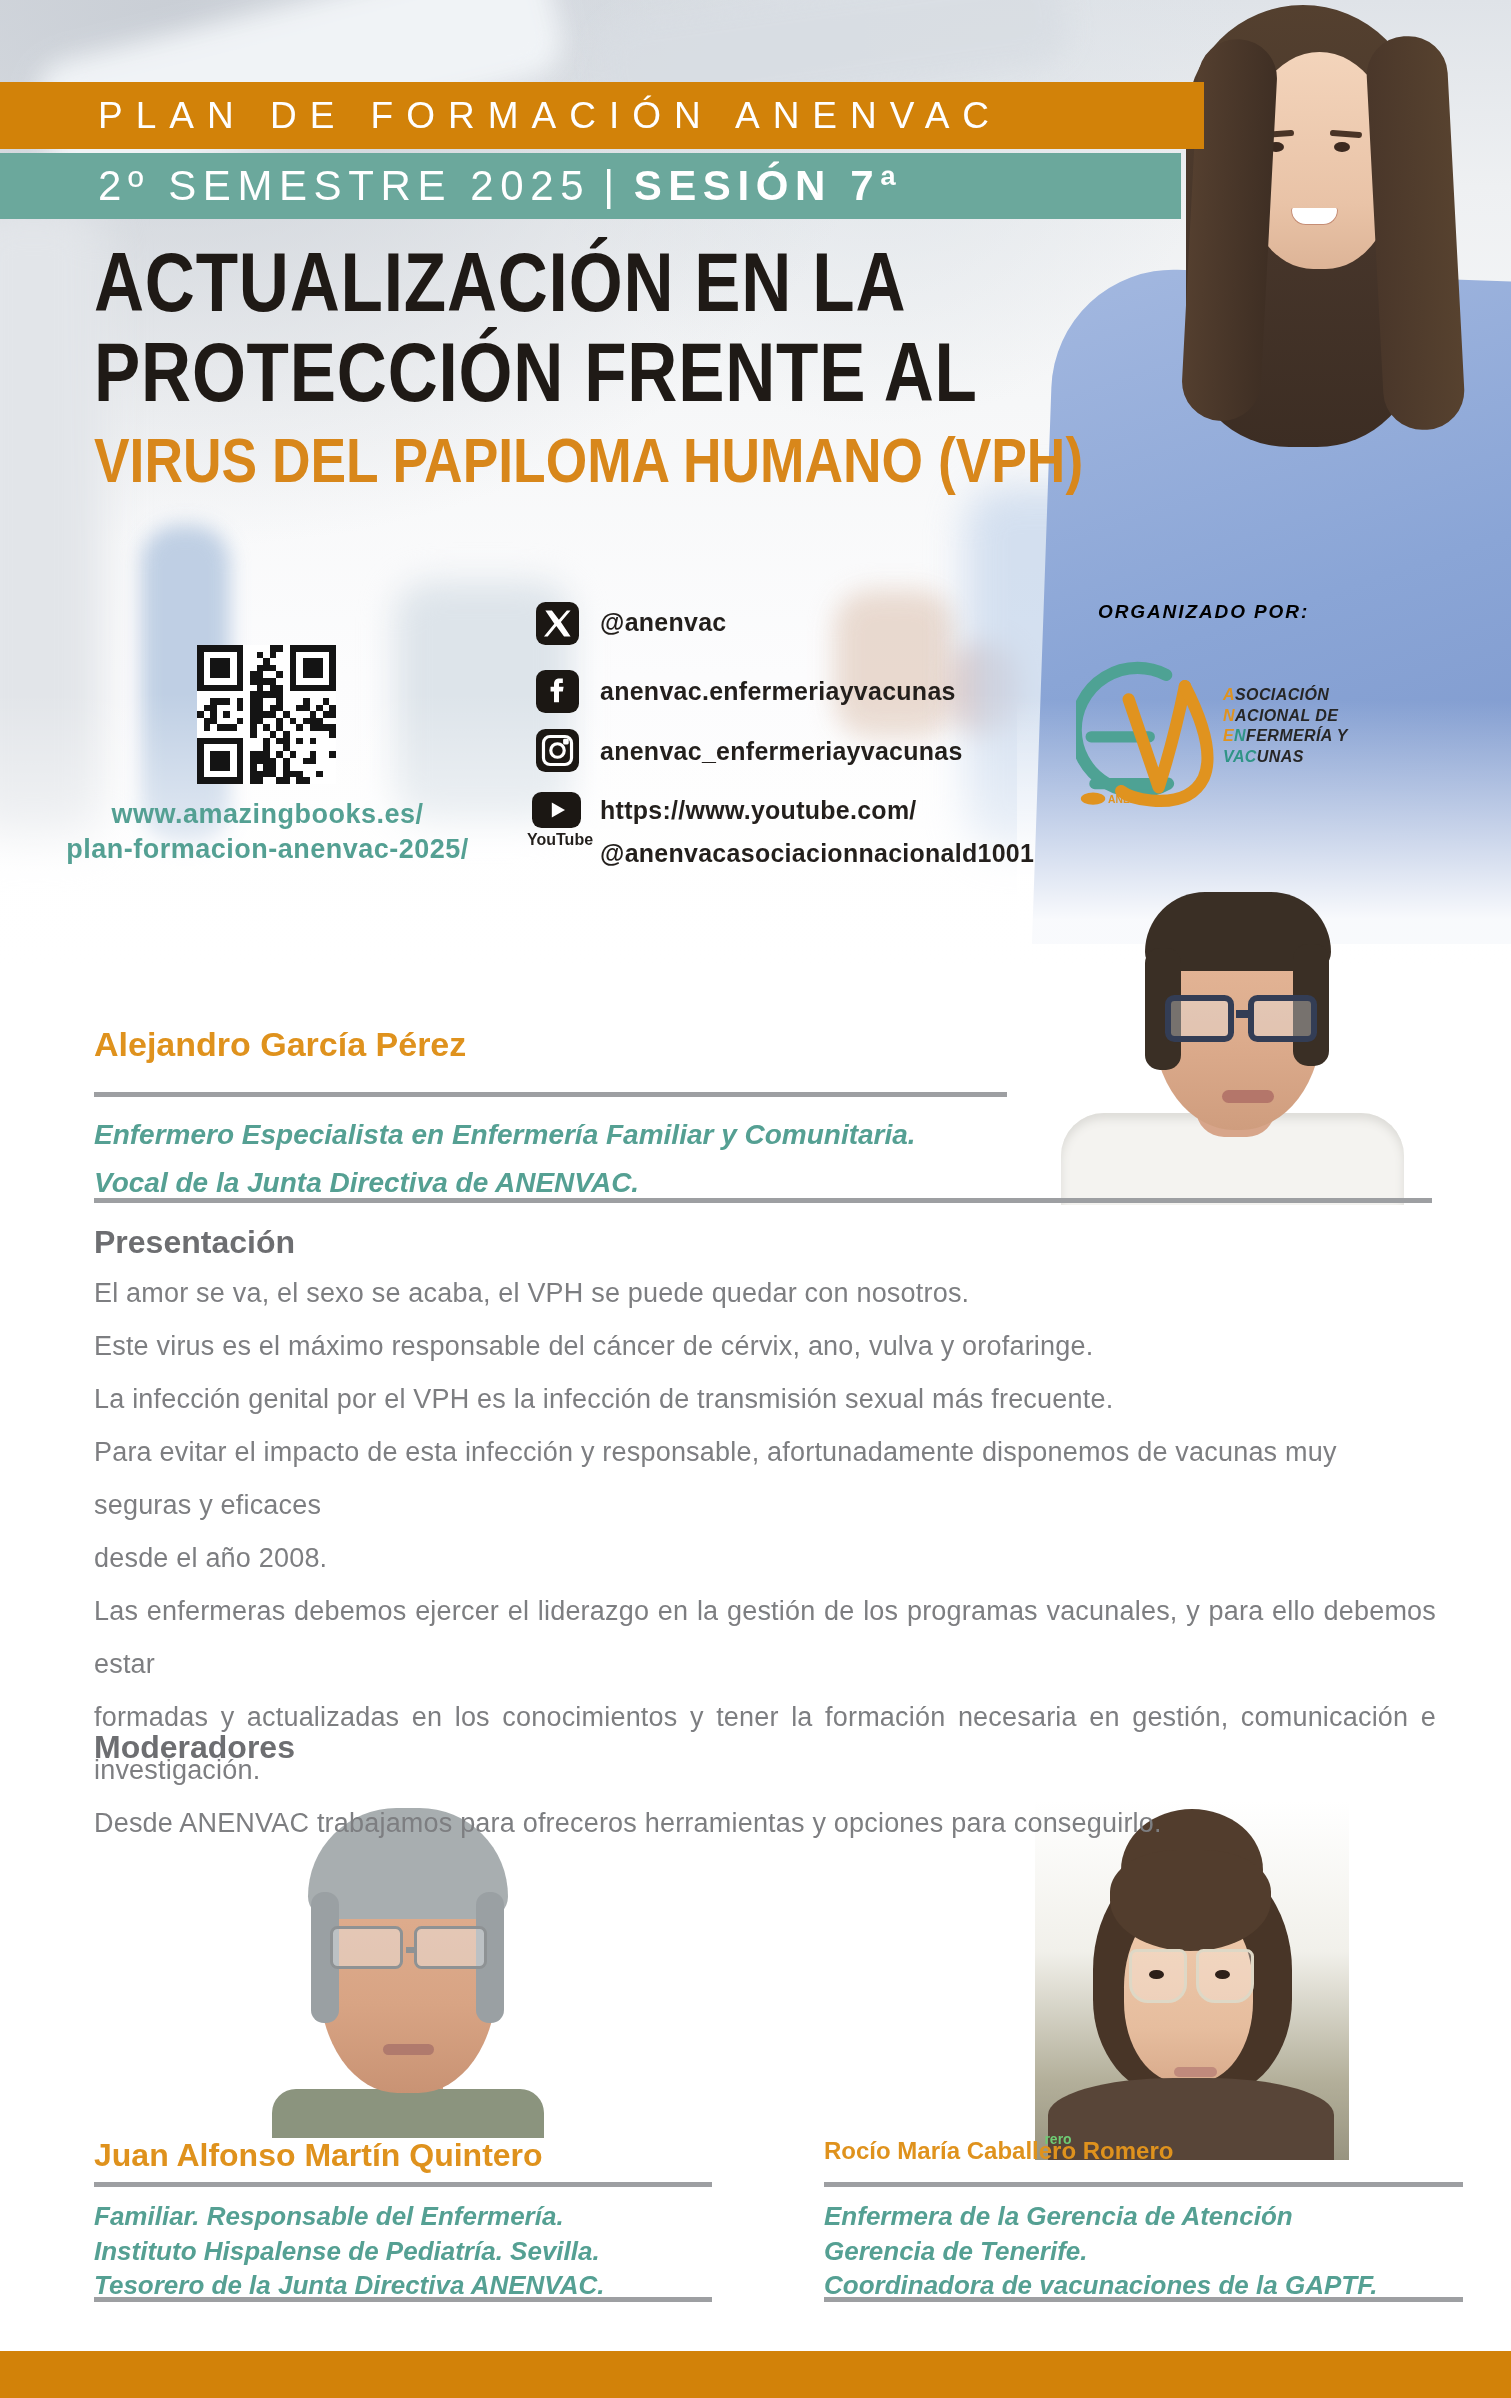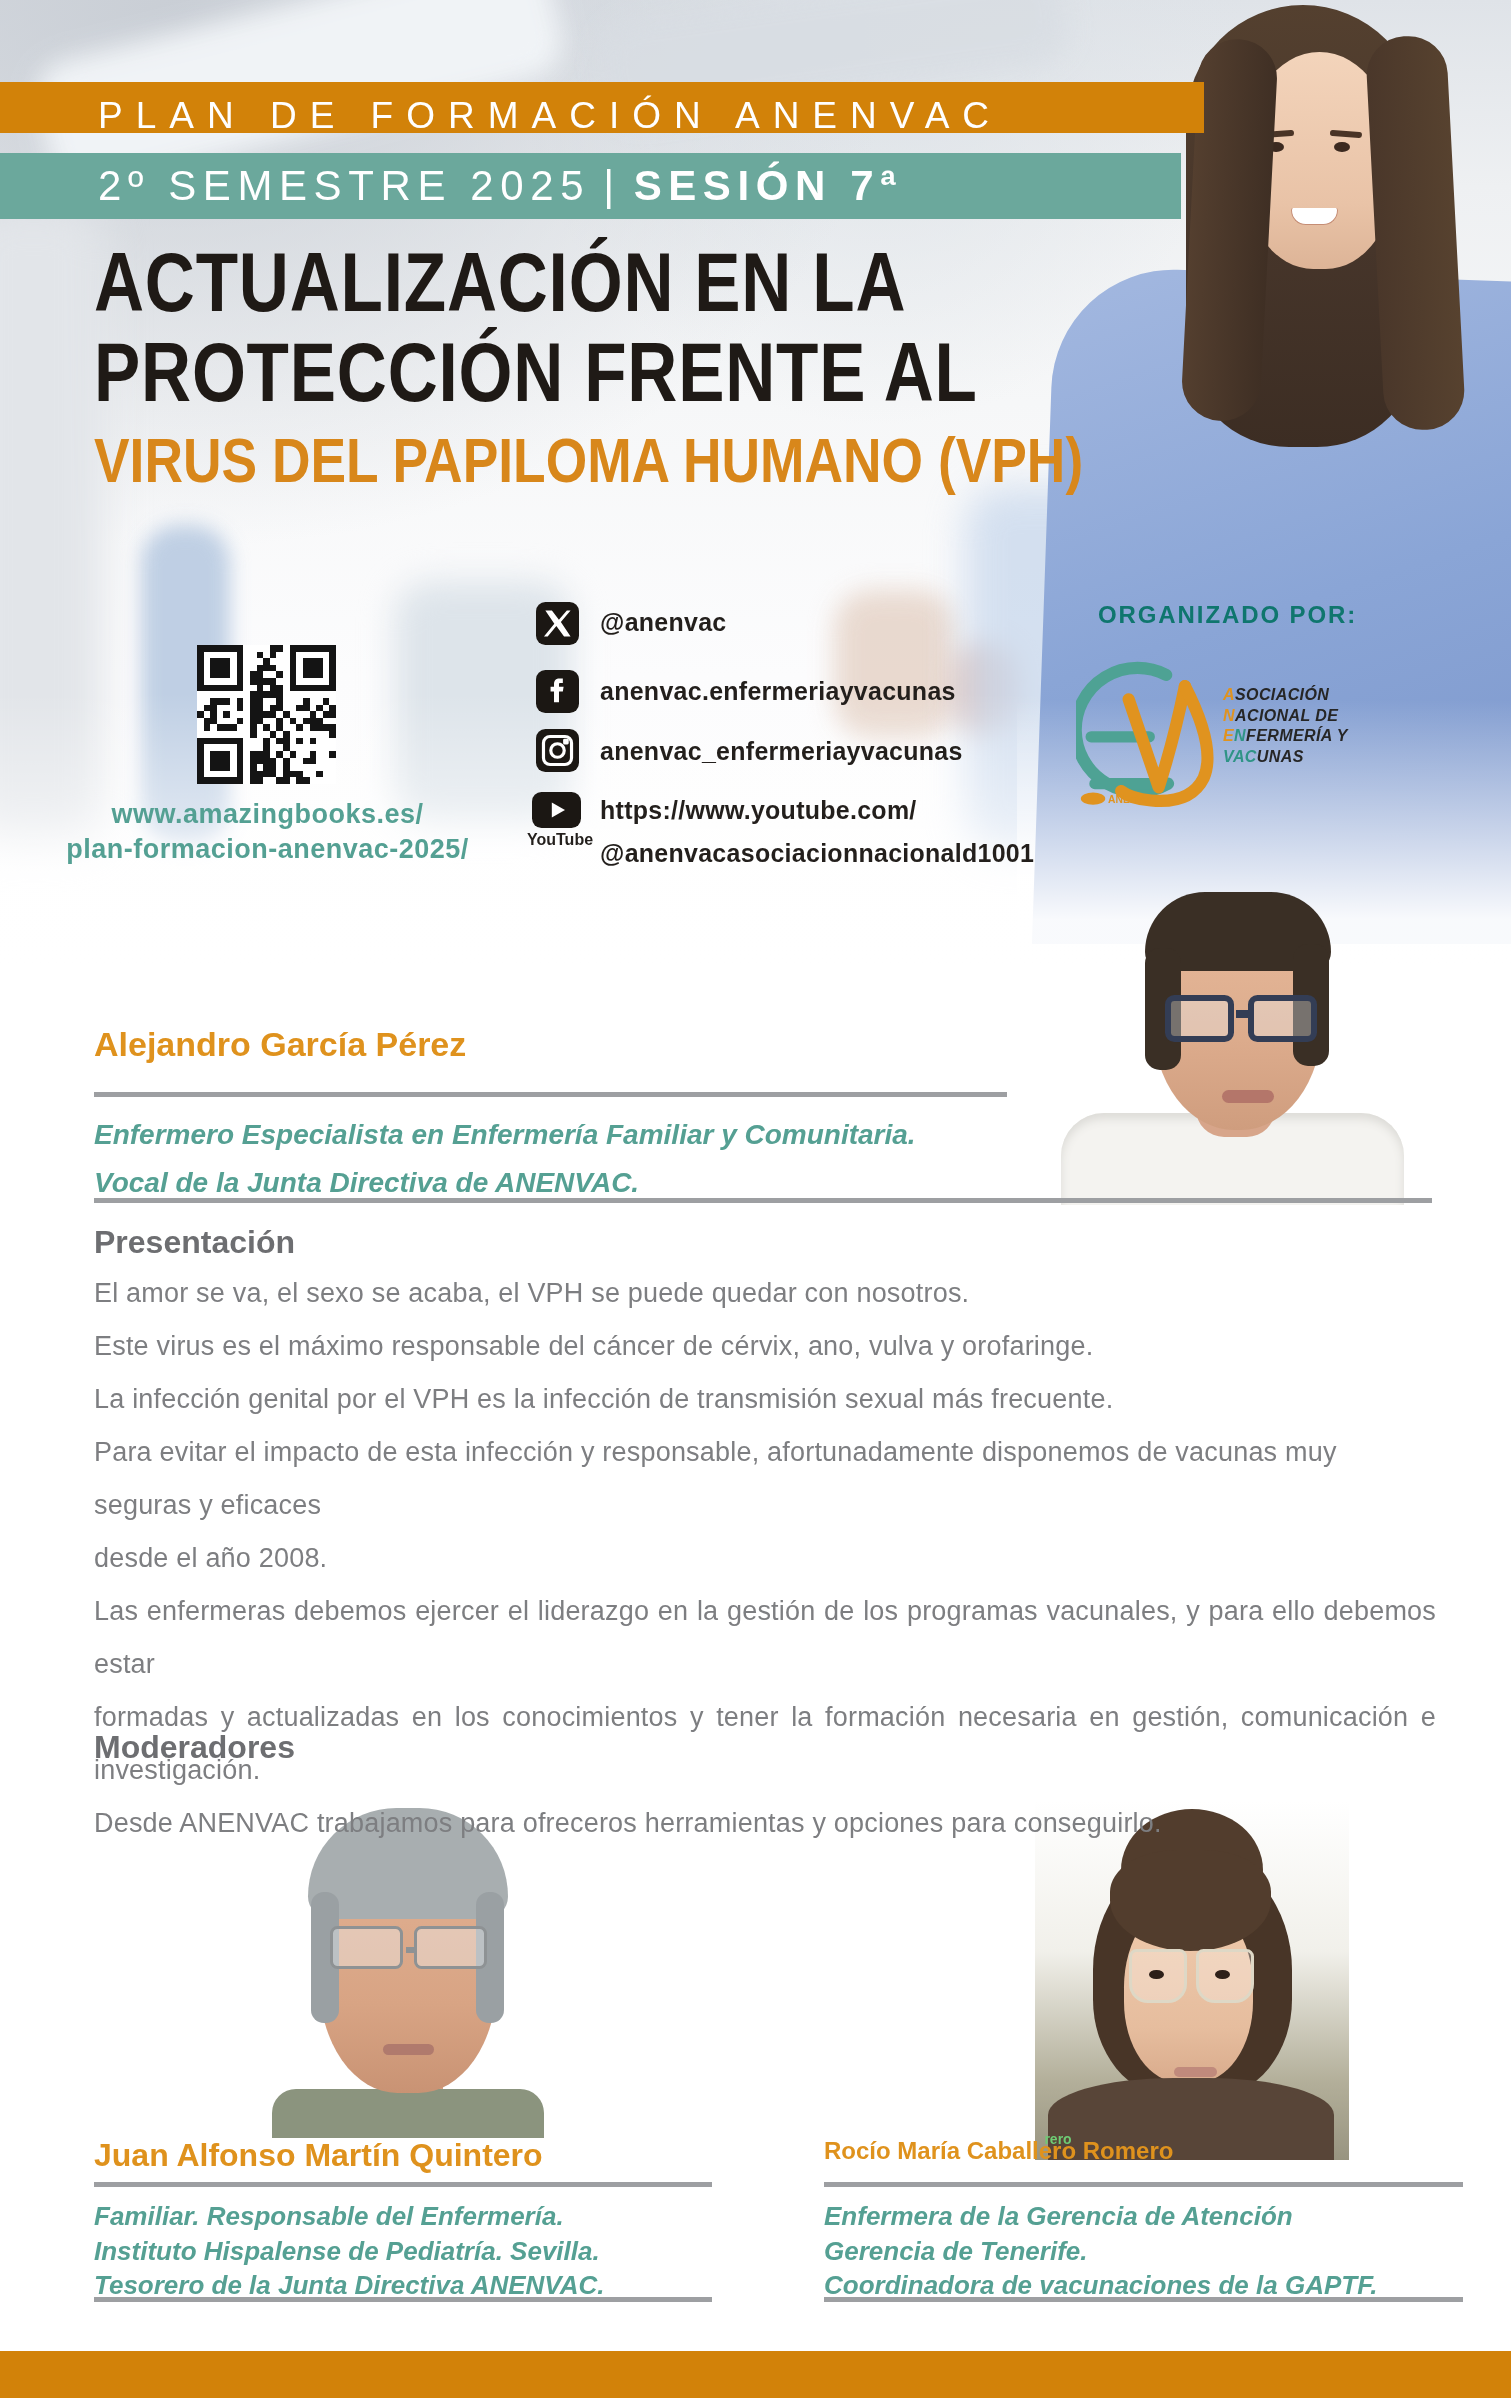--- a/index.html
+++ b/index.html
@@ -23,21 +23,21 @@
   .b4{left:834px;top:590px;width:122px;height:150px;background:#e7d6cb;opacity:.9;}
   .b5{left:951px;top:642px;width:66px;height:94px;background:#dfc0b6;opacity:.85;}
   .b6{left:394px;top:581px;width:178px;height:244px;background:#dde4ea;filter:blur(16px);}
   .b7{left:965px;top:487px;width:525px;height:365px;background:#c7d7ec;filter:blur(19px);opacity:.75;}
   .b8{left:-37px;top:206px;width:141px;height:637px;background:#e2e5e9;filter:blur(20.6px);}
   .bg-fade{position:absolute;left:0;top:693px;width:1511px;height:309px;
     background:linear-gradient(180deg,rgba(255,255,255,0) 0%,#ffffff 88%);}
 
   
   .band{position:absolute;left:0;color:#fff;white-space:nowrap;z-index:3;}
-  .band-orange{top:82px;width:1204px;height:51px;background:#d28209;
+  .band-orange{top:82px;width:1204px;height:67px;background:#d28209;
     line-height:67px;padding-left:98px;box-sizing:border-box;
     font-size:37px;letter-spacing:13px;font-weight:500;}
   .band-teal{top:153px;width:1181px;height:66px;background:#6ba89c;
     line-height:66px;padding-left:98px;box-sizing:border-box;
     font-size:42px;letter-spacing:6.6px;font-weight:500;}
   .band-teal .bold{font-weight:800;}
   .band-teal .sep{padding:0 13px;font-weight:400;}
 
   
   .headline{position:absolute;left:94px;z-index:3;color:#1f1a16;font-weight:800;
@@ -52,22 +52,22 @@
     text-align:center;color:#54a093;font-weight:700;font-size:27px;line-height:35px;
     letter-spacing:0.5px;}
 
   
   .soc-icon{position:absolute;z-index:3;}
   .soc-label{position:absolute;z-index:3;color:#231f1c;font-weight:700;font-size:26px;
     white-space:nowrap;letter-spacing:0.3px;transform:scaleX(.96);transform-origin:left top;}
   .yt-caption{position:absolute;z-index:3;color:#231f1c;font-weight:600;font-size:16px;}
 
   
-  .org-heading{position:absolute;left:1098px;top:601px;z-index:4;color:#0f766e;
-    font-weight:800;font-size:24px;letter-spacing:1.9px;white-space:nowrap;}
+  .org-heading{position:absolute;left:1098px;top:601px;z-index:4;color:#000000;
+    font-weight:800;font-size:19px;letter-spacing:1.9px;white-space:nowrap;font-style:italic;}
   .org-logo{position:absolute;left:1076px;top:658px;z-index:4;}
   .org-name{position:absolute;left:1223px;top:685px;z-index:4;
     font-size:16px;line-height:20.6px;font-weight:700;font-style:italic;color:#262626;
     white-space:nowrap;letter-spacing:0.4px;}
   .org-name .oa{color:#e0931f;} .org-name .ta{color:#2f9486;}
 
   
   .person-name{position:absolute;z-index:3;color:#df921d;font-weight:800;font-size:34px;white-space:nowrap;}
   .divider{position:absolute;height:4.7px;background:#9d9fa2;z-index:3;}
   .cred{position:absolute;z-index:3;color:#55a093;font-style:italic;font-weight:600;font-size:28px;white-space:nowrap;}

